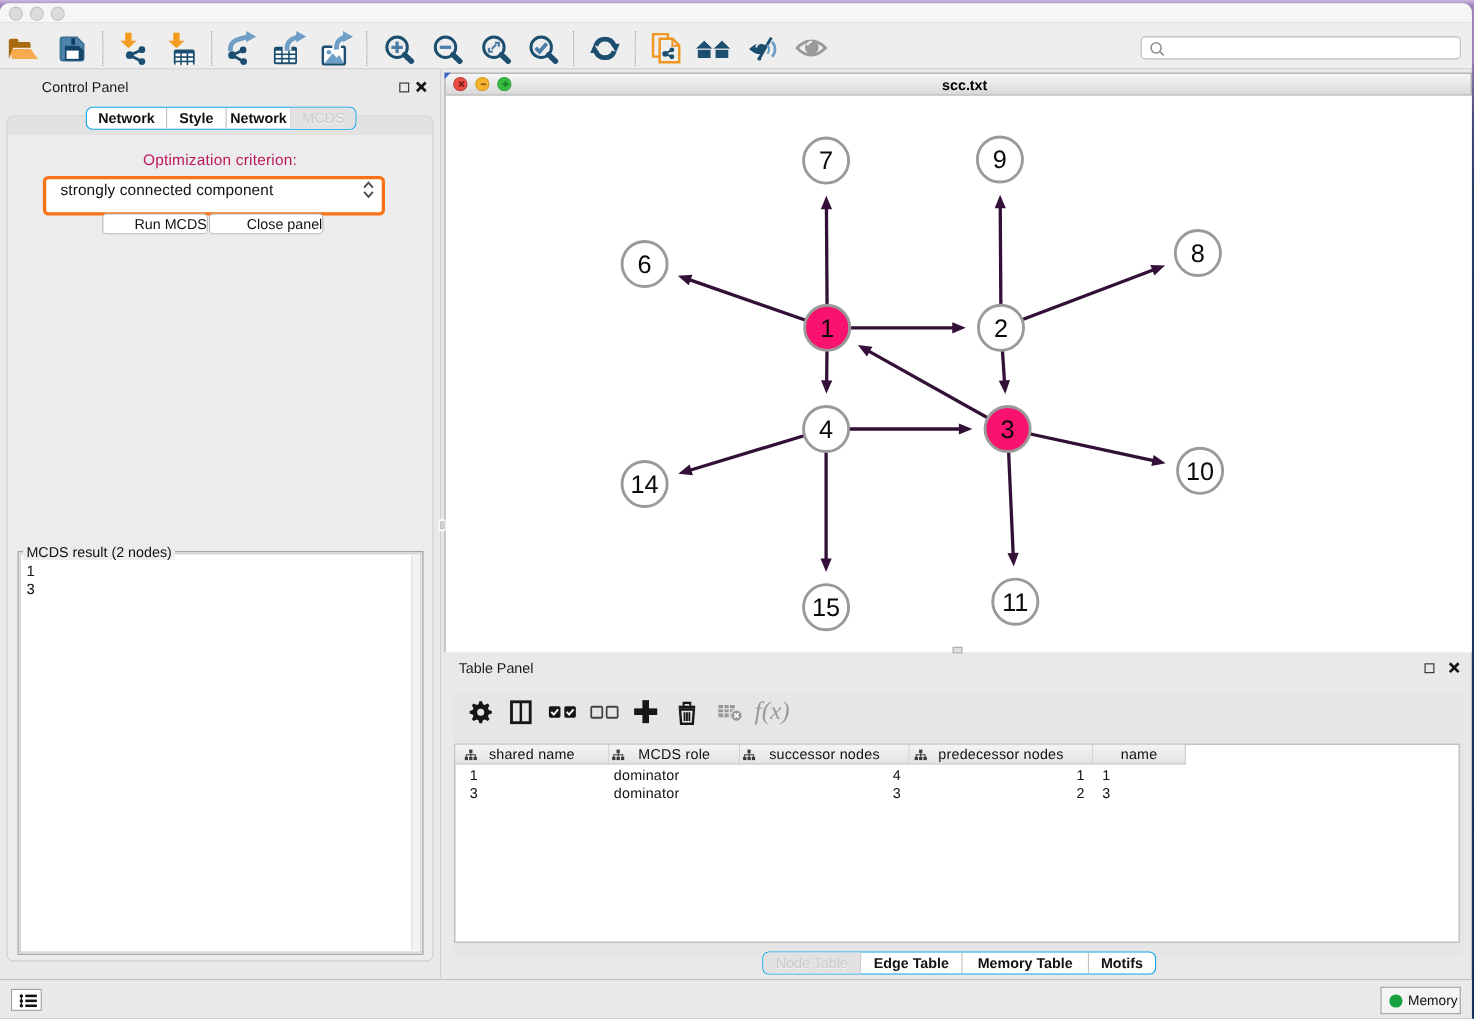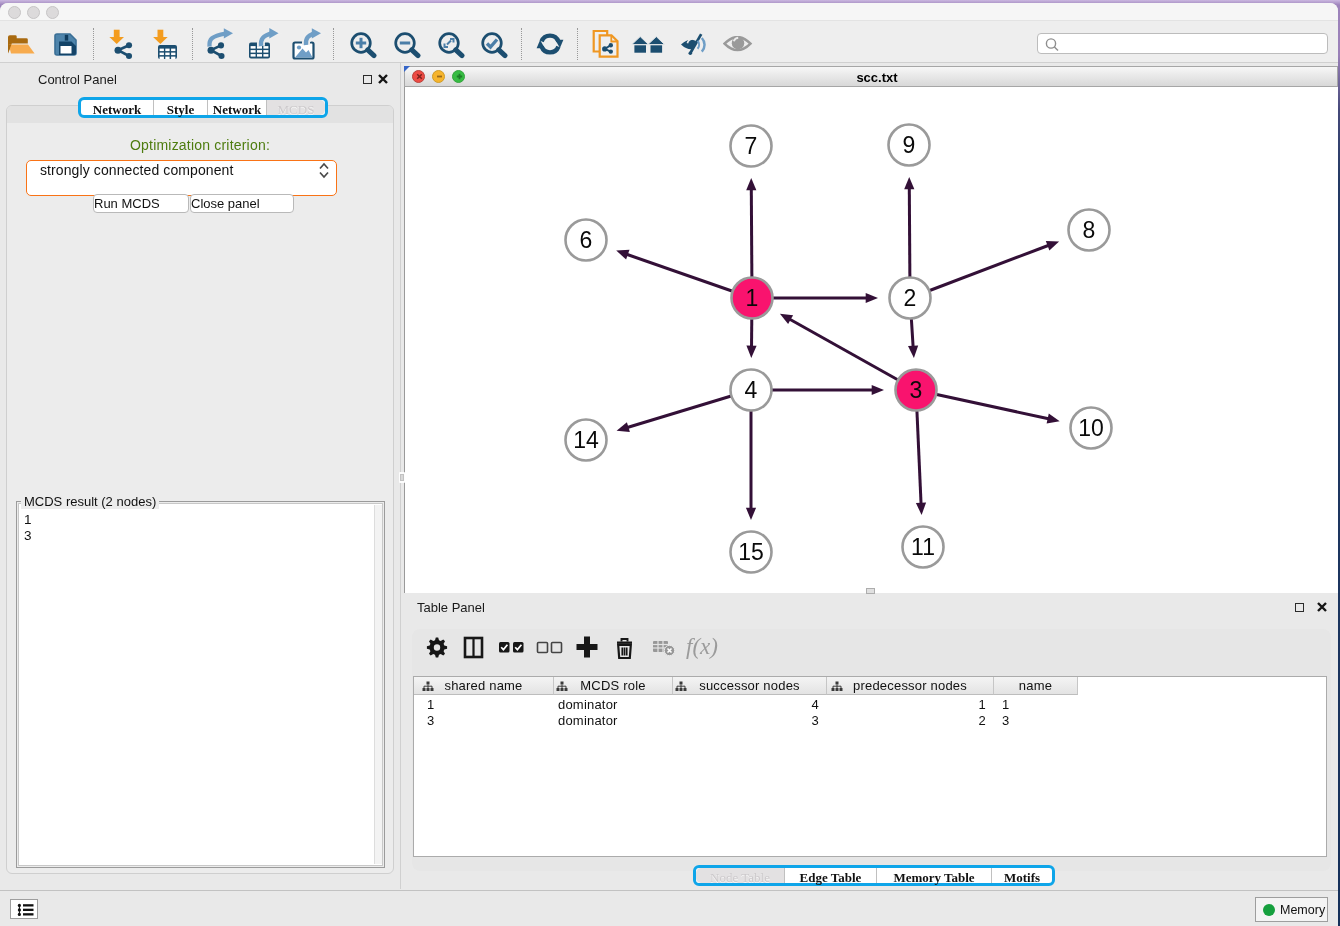--- a/index.html
+++ b/index.html
@@ -14,27 +14,27 @@
 #tbtitle{position:absolute;top:3px;left:0;width:1340px;text-align:center;
  font-size:13.5px;color:#acacac;}
 #toolbar{position:absolute;top:20px;left:0;width:1338px;height:43px;background:#eee;
  border-top:1px solid #e3e3e3;border-bottom:1px solid #d0d0d0;}
 .sep{position:absolute;top:27px;height:32px;width:0;border-left:1px dotted #999;}
 #searchbox{position:absolute;left:1037px;top:33px;width:291px;height:21px;background:#fff;
  border:1px solid #bcbcbc;border-radius:4px;}
 .paneltitle{font-size:13px;color:#1a1a1a;}
 .floatico{position:absolute;width:9px;height:9px;border:1.5px solid #2b2b2b;}
 .xico{position:absolute;}
-.tabbar{position:absolute;display:flex;height:21px;border:3px solid #0ea5e9;border-radius:6px;
- background:#fff;font-family:Liberation Serif, serif;}
+.tabbar{position:absolute;display:flex;height:21px;border:1px solid #0ea5e9;border-radius:6px;
+ background:#fff;}
 .tab{font-size:13px;font-weight:bold;color:#111;text-align:center;line-height:19px;border-right:1px solid #c0c0c0;}
 .tab:last-child{border-right:none;}
 .tab.sel{background:#e3e1e2;color:#ccc9cb;text-shadow:0 1px 0 #f8f8f8;font-weight:normal;}
 .btn{position:absolute;background:#fff;border:1px solid #b9b9b9;border-radius:4px;
- font-size:13px;color:#111;text-align:left;}
+ font-size:13px;color:#111;text-align:right;}
 #statusbar{position:absolute;left:0;top:890px;width:1338px;height:36px;background:#e9e9e9;
  border-top:1px solid #c2c2c2;}
 .sbtn{position:absolute;top:8px;height:25px;background:#fff;border:1px solid #bdbdbd;border-radius:4px;}
 .th{position:absolute;top:0;height:18px;background:linear-gradient(#f4f4f4,#e3e3e3);
  border-right:1px solid #c6c6c6;border-bottom:1px solid #bdbdbd;font-size:13px;letter-spacing:0.2px;color:#111;
  text-align:center;line-height:17px;}
 .td{position:absolute;font-size:13px;letter-spacing:0.2px;color:#111;height:16px;line-height:16px;}
 .hico{position:absolute;top:4px;}
 </style>
 </head>
@@ -199,22 +199,22 @@
     <path d="M2 2 L10 10 M10 2 L2 10" stroke="#151515" stroke-width="2.4"></path>
   </svg>
 <div style="position:absolute;left:6px;top:105px;width:388px;height:769px;background:#ececec;border:1px solid #cfcfcf;border-radius:6px;"></div>
 <div style="position:absolute;left:7px;top:106px;width:386px;height:17px;background:#e2e2e2;border-radius:5px 5px 0 0;"></div>
 <div class="tabbar" style="left:78px;top:97px;">
  <div class="tab" style="width:73px;">Network</div>
  <div class="tab" style="width:54px;">Style</div>
  <div class="tab" style="width:59px;">Network</div>
  <div class="tab sel" style="width:58px;border-radius:0 5px 5px 0;">MCDS</div>
 </div>
-<div class="abs" style="left:0;top:137px;width:400px;text-align:center;font-size:14px;letter-spacing:0.2px;color:#4d7c0f;">Optimization criterion:</div>
-<div class="abs" style="left:26px;top:160px;width:311px;height:36px;background:#fff;border:1px solid #f97316;border-radius:5px;">
+<div class="abs" style="left:0;top:137px;width:400px;text-align:center;font-size:14px;letter-spacing:0.2px;color:#be185d;">Optimization criterion:</div>
+<div class="abs" style="left:39px;top:160px;width:311px;height:36px;background:#fff;border:3px solid #f97316;border-radius:5px;">
  <div style="position:absolute;left:13px;top:1px;font-size:14px;letter-spacing:0.1px;color:#111;line-height:17px;">strongly connected component</div>
  <svg width="12" height="17" style="position:absolute;right:6px;top:1px;">
   <path d="M2 6.5 L6 2 L10 6.5" fill="none" stroke="#4a4a4a" stroke-width="1.7"></path>
   <path d="M2 10.5 L6 15 L10 10.5" fill="none" stroke="#4a4a4a" stroke-width="1.7"></path>
  </svg>
 </div>
 <div class="btn" style="left:93px;top:194px;width:96px;height:19px;line-height:17px;">Run MCDS</div>
 <div class="btn" style="left:190px;top:194px;width:104px;height:19px;line-height:17px;">Close panel</div>
 <div style="position:absolute;left:16px;top:501px;width:369px;height:367px;border:1px solid #9b9b9b;"></div>
 <div style="position:absolute;left:18px;top:503px;width:365px;height:363px;background:#fff;border:1px solid #c8c8c8;font-size:13.5px;color:#111;line-height:16px;padding:8px 0 0 5px;">1<br>3</div>

